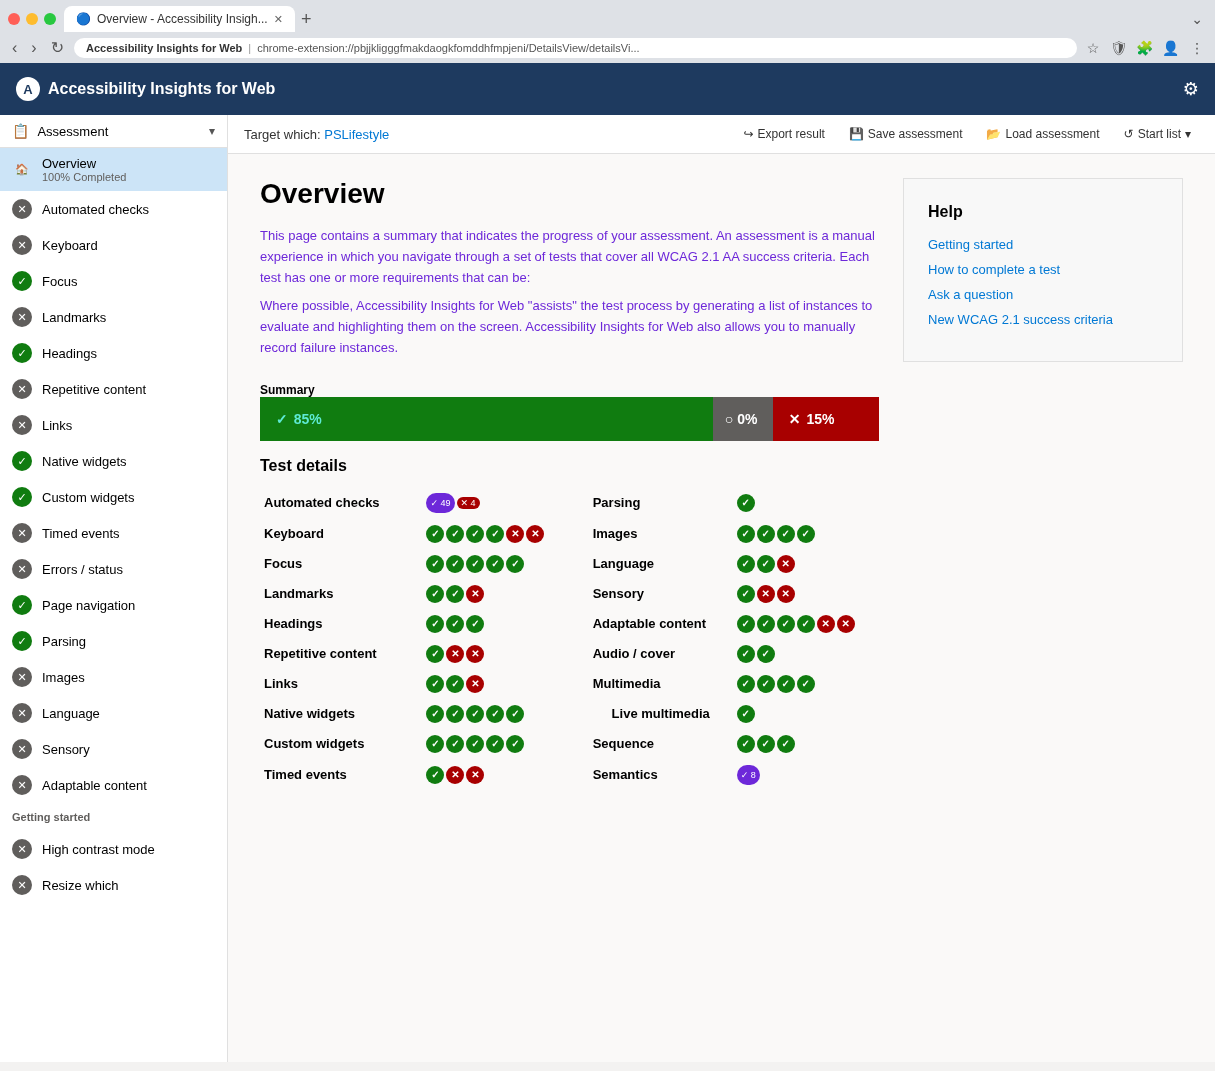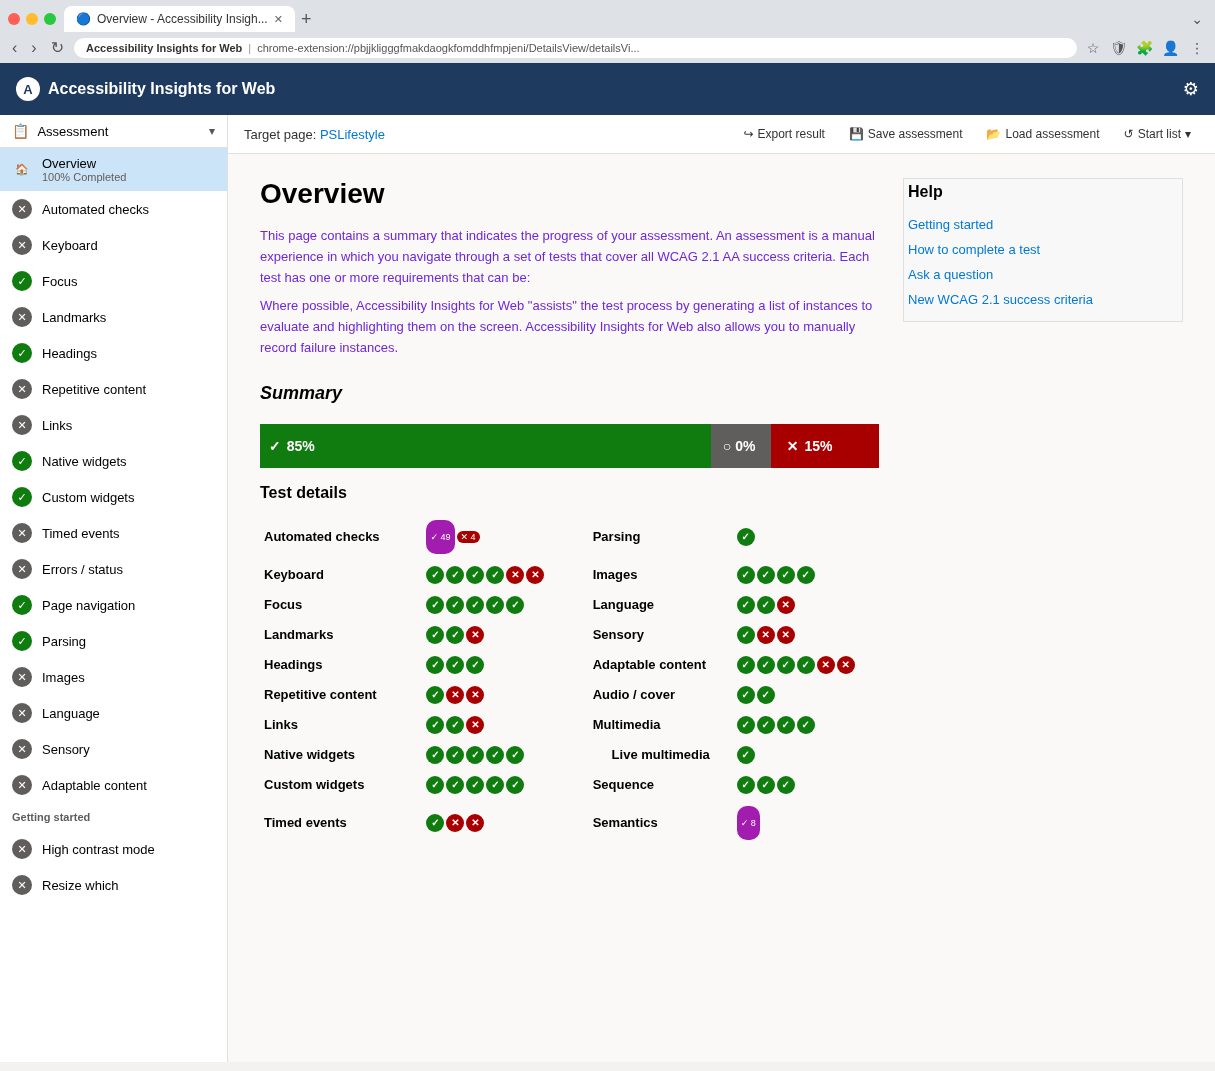--- a/index.html
+++ b/index.html
@@ -65,45 +65,45 @@
     
     .main-content { flex: 1; overflow-y: auto; padding: 24px 32px; background: #faf9f8; display: flex; gap: 24px; }
 
     .overview-section { flex: 1; }
     .page-title { font-size: 28px; font-weight: 700; margin-bottom: 16px; }
     .description { font-size: 13px; line-height: 1.6; color: #6d28d9; margin-bottom: 8px; }
     .bullet-list { margin: 8px 0 8px 20px; }
     .bullet-list li { font-size: 13px; color: #333; line-height: 1.8; }
 
     .summary-section { margin-top: 24px; }
-    .section-title { font-size: 18px; font-weight: 700; margin-bottom: 20px; font-style: italic; }
+    .section-title { font-size: 12px; font-weight: 700; margin-bottom: 0; }
 
     .summary-bar { display: flex; height: 44px; margin-bottom: 16px; }
-    .bar-pass { background: #107c10; color: #ffffff; display: flex; align-items: center; padding: 0 9px; font-size: 14px; font-weight: 600; flex: 85; }
+    .bar-pass { background: #107c10; color: #5eead4; display: flex; align-items: center; padding: 0 16px; font-size: 14px; font-weight: 600; flex: 85; }
     .bar-pass::before { content: '✓'; margin-right: 6px; }
     .bar-unknown { background: #605e5c; color: white; display: flex; align-items: center; padding: 0 12px; font-size: 14px; font-weight: 600; flex: 0; min-width: 60px; }
     .bar-unknown::before { content: '○'; margin-right: 4px; }
     .bar-fail { background: #a80000; color: white; display: flex; align-items: center; padding: 0 16px; font-size: 14px; font-weight: 600; flex: 15; }
     .bar-fail::before { content: '✕'; margin-right: 6px; }
 
     .test-details-title { font-size: 16px; font-weight: 600; margin-bottom: 12px; }
 
     .test-table { width: 100%; border-collapse: collapse; }
     .test-table td { padding: 6px 4px; vertical-align: middle; font-size: 13px; }
     .test-name { font-weight: 600; min-width: 140px; }
     .test-icons { display: flex; align-items: center; gap: 2px; }
     .t-icon { width: 18px; height: 18px; border-radius: 50%; display: inline-flex; align-items: center; justify-content: center; font-size: 10px; font-weight: bold; }
     .t-pass { background: #107c10; color: white; }
     .t-fail { background: #a80000; color: white; }
-    .t-num { background: #a21caf; color: white; font-size: 9px; padding: 12px 4px; border-radius: 10px; }
+    .t-num { background: #6d28d9; color: white; font-size: 9px; padding: 5px 4px; border-radius: 10px; }
     .t-num-fail { background: #a80000; color: white; font-size: 9px; padding: 1px 4px; border-radius: 10px; }
 
     
     .help-panel { width: 280px; flex-shrink: 0; }
-    .help-box { background: #f8f8f8; border: 1px solid #e0e0e0; padding: 4px; }
+    .help-box { background: #f8f8f8; border: 1px solid #e0e0e0; padding: 24px; }
     .help-title { font-size: 16px; font-weight: 700; margin-bottom: 16px; }
     .help-link { display: block; color: #0078d4; text-decoration: none; font-size: 13px; margin-bottom: 10px; cursor: pointer; }
   </style>
 </head>
 <body>
 
 <div class="browser-chrome">
   <div style="display:flex; align-items:center; padding: 6px 8px 0;">
     <div style="display:flex; gap:6px; align-items:center; padding-right:8px;">
       <div class="wc wc-red"></div>
@@ -248,21 +248,21 @@
             <div class="status-icon fail">✕</div>
             <span class="item-label">Resize which</span>
           </div>
         </div>
     </div>
 
     <div class="main">
 
       <div class="toolbar">
         <span class="target-page">
-          <span>Target page:</span>
+          <span>Target which:</span>
           <a href="#">PSLifestyle</a>
         </span>
         <div class="toolbar-spacer"></div>
         <button class="toolbar-btn">
           <span>↪</span>
           <span>Export result</span>
         </button>
         <button class="toolbar-btn">
           <span>💾</span>
           <span>Save assessment</span>

